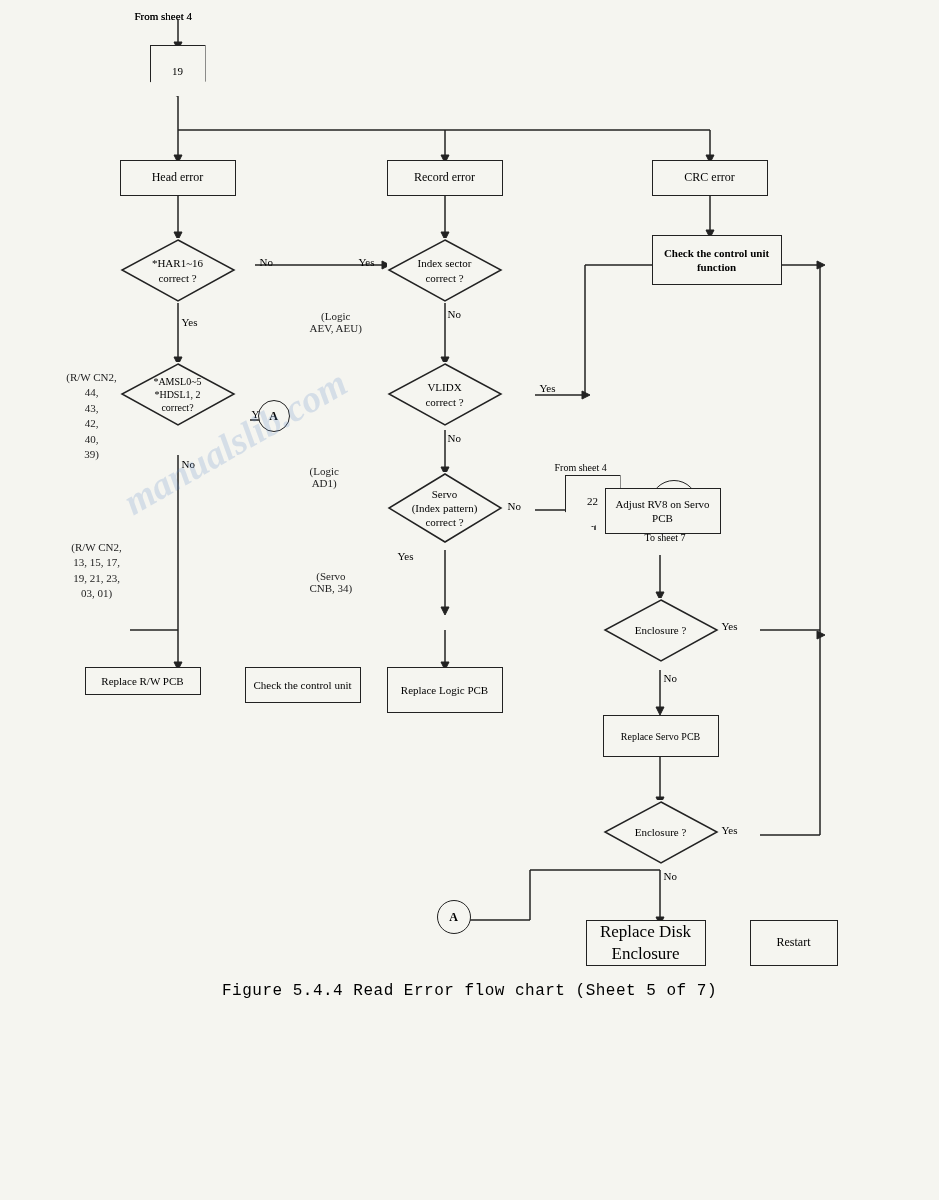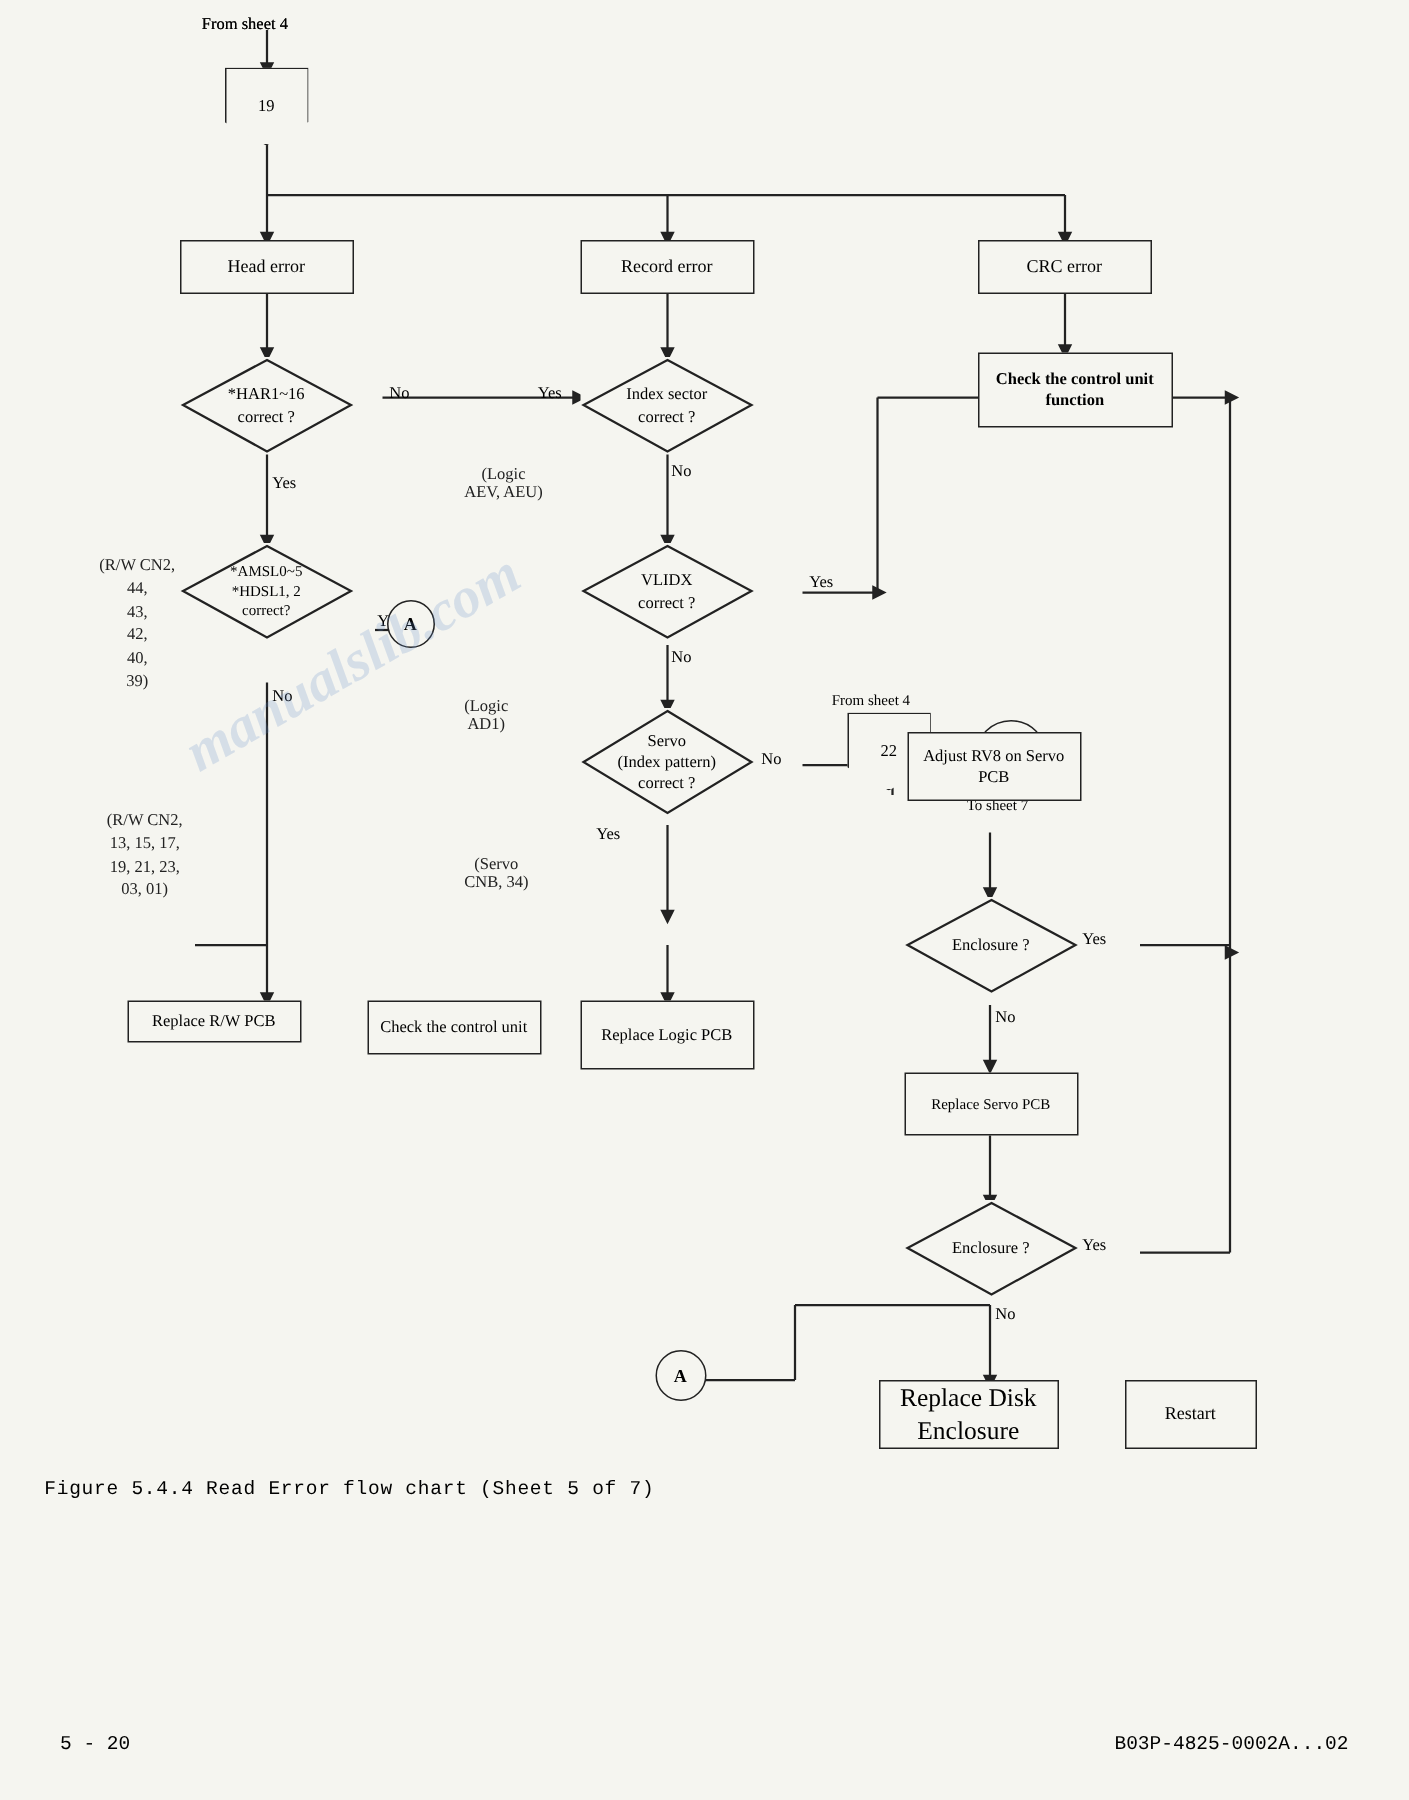--- a/index.html
+++ b/index.html
@@ -118,22 +118,22 @@
       display: flex;
       justify-content: space-between;
       font-size: 13px;
       font-family: 'Courier New', monospace;
     }
     .figure-caption {
       position: absolute;
       bottom: 80px;
       left: 0;
       right: 0;
-      text-align: left;
-      font-size: 13px;
+      text-align: center;
+      font-size: 16px;
       font-family: 'Courier New', monospace;
       letter-spacing: 0.5px;
     }
     svg.lines {
       position: absolute;
       top: 0; left: 0;
       width: 100%;
       height: 100%;
       pointer-events: none;
       overflow: visible;
@@ -451,17 +451,13 @@
     <div class="flow-box" style="left:720px; top:920px; width:88px; height:46px;">
       <span>Restart</span>
     </div>
 
     <div class="watermark">manualslib.com</div>
 
     <div class="figure-caption">Figure 5.4.4  Read Error flow chart (Sheet 5 of 7)</div>
 
   </div>
 
-  <div class="page-footer">
-    <span>5 - 20</span>
-    <span>B03P-4825-0002A...02</span>
-  </div>
 </div>
 
 </body></html>

